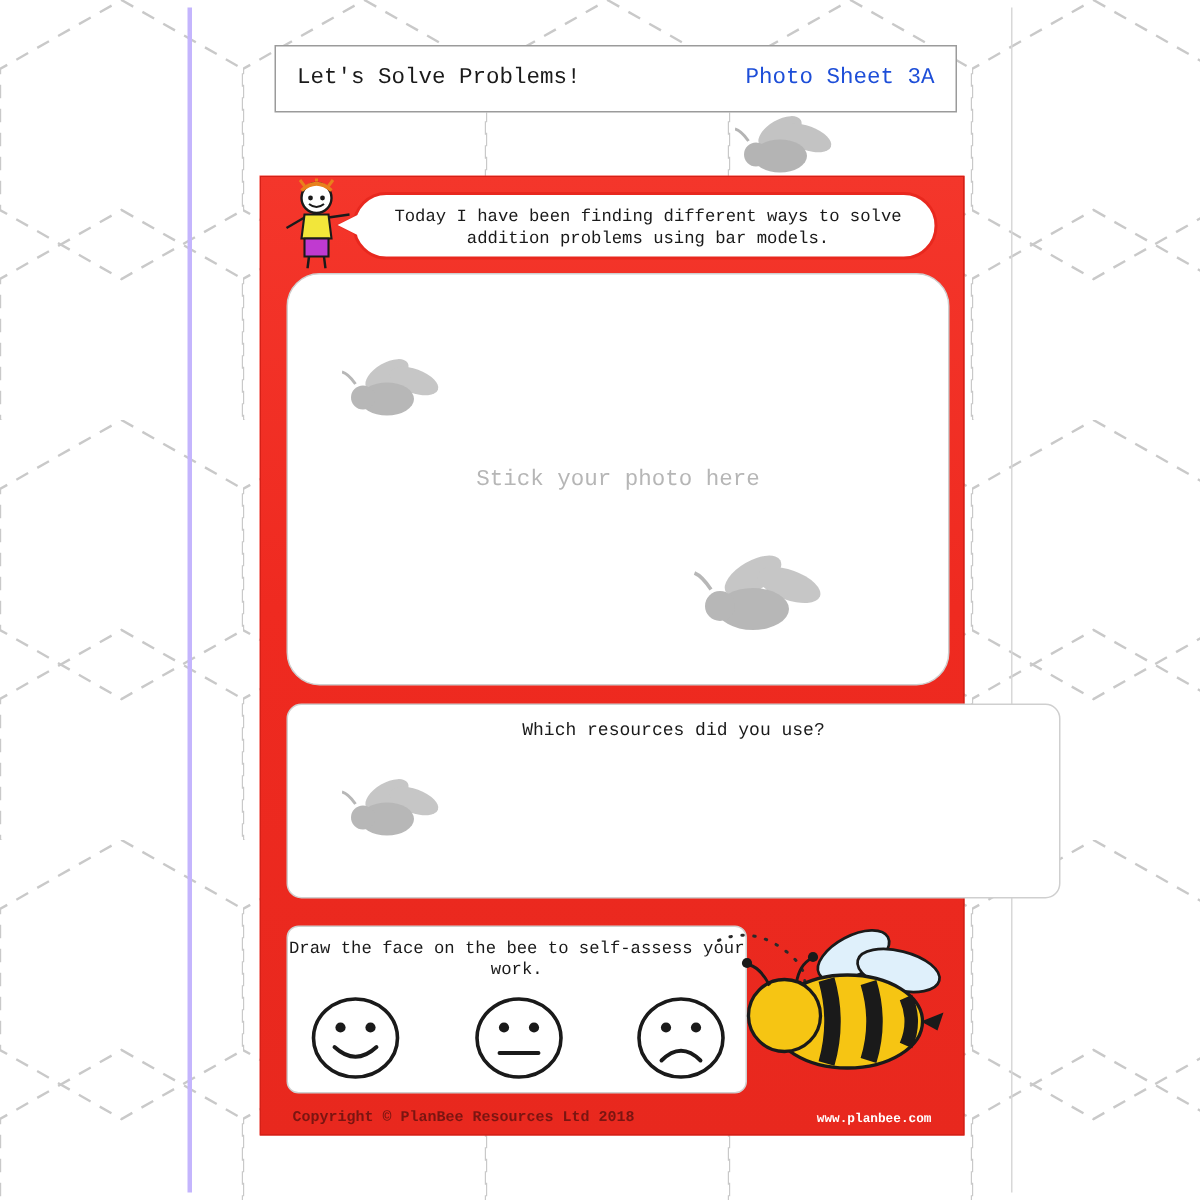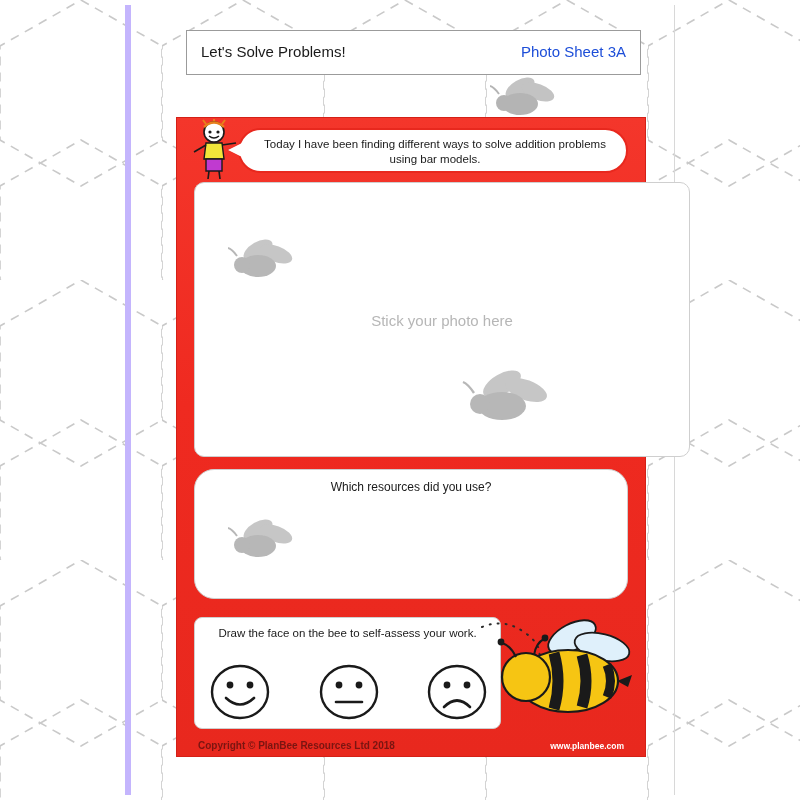--- a/index.html
+++ b/index.html
@@ -30,23 +30,24 @@
   }
 
   
   .page {
     position: absolute;
     left: 125px;
     top: 5px;
     width: 550px;
     height: 790px;
     background: transparent;
-    border-left: 6px solid #c4b5fd;
+    border-left: 3px solid #c4b5fd;
     border-right: 1px solid #d8d8d8;
     box-sizing: border-box;
+    font-family: Liberation Mono, monospace;
   }
 
   .page-inner {
     position: absolute;
     left: 0; top: 0; right: 0; bottom: 0;
   }
 
   
   .title-box {
     position: absolute;
@@ -147,48 +148,48 @@
     border-bottom: 7px solid transparent;
     border-right: 14px solid #ffffff;
     filter: drop-shadow(-1px 0 0 #e8281e);
   }
 
   
   .photo-box {
     position: absolute;
     left: 18px;
     top: 65px;
-    width: 496px;
+    width: 442px;
     height: 275px;
     background: #ffffff;
     border: 1px solid #cfcfcf;
-    border-radius: 10px;
+    border-radius: 22px;
     box-sizing: border-box;
     padding-left: 38px;
   }
   .photo-hint {
     position: absolute;
     left: 0; right: 0;
     top: 50%;
     transform: translateY(-50%);
     text-align: center;
     font-size: 15px;
     color: #b6b6b6;
   }
 
   
   .res-box {
     position: absolute;
     left: 18px;
     top: 352px;
-    width: 434px;
+    width: 516px;
     height: 130px;
     background: #ffffff;
     border: 1px solid #cfcfcf;
-    border-radius: 20px;
+    border-radius: 10px;
     box-sizing: border-box;
   }
   .res-label {
     position: absolute;
     left: 0; right: 0;
     top: 10px;
     text-align: center;
     font-size: 12px;
     color: #1a1a1a;
   }

